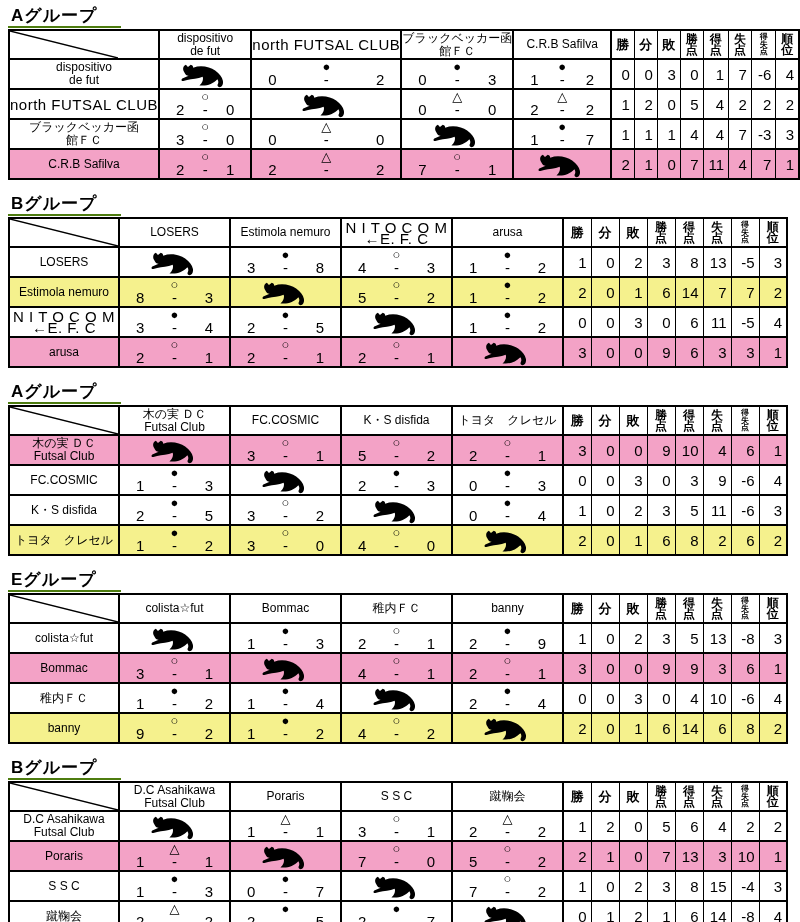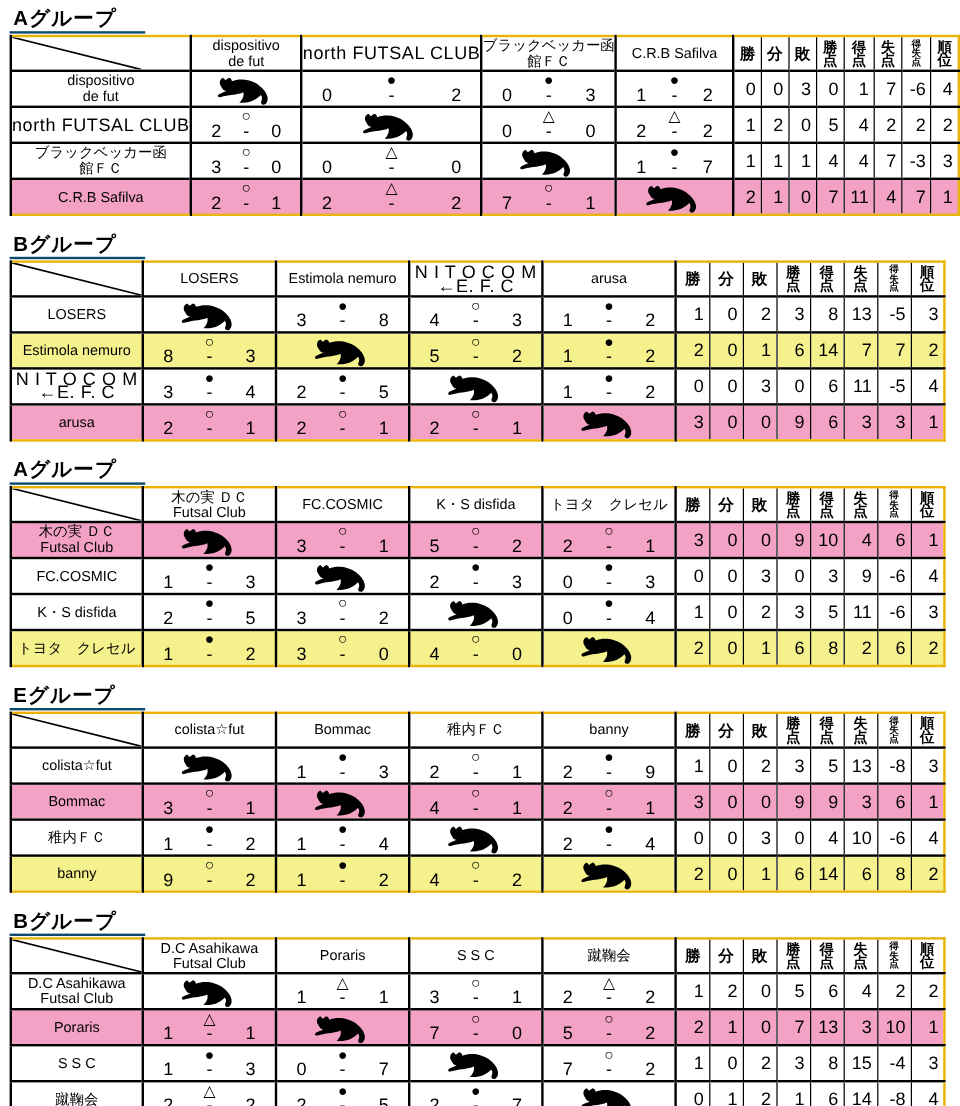--- a/index.html
+++ b/index.html
@@ -5,23 +5,23 @@
   html,body{margin:0;padding:0;}
   body{
     width:800px;height:922px;box-sizing:border-box;overflow:hidden;
     background:#ffffff;color:#000;
     font-family:"Liberation Sans","DejaVu Sans",sans-serif;
   }
   .page{padding:6px 0 0 8px;}
   .group{margin-bottom:14px;}
   .group-title{
     display:inline-block;font-size:17px;font-weight:bold;line-height:19px;
-    letter-spacing:1px;border-bottom:2px solid #0c4a6e;padding:0 24px 1px 3px;
+    letter-spacing:1px;border-bottom:2px solid #4d7c0f;padding:0 24px 1px 3px;
   }
-  table.grid{border-collapse:collapse;table-layout:fixed;border:2px solid #eab308;margin-top:1px;}
+  table.grid{border-collapse:collapse;table-layout:fixed;border:2px solid #000000;margin-top:1px;}
   col.c-name{width:110px;}
   col.c-match{width:111px;}
   col.c-stat{width:28px;}
   thead tr{height:29px;}
   tbody tr{height:30px;}
   th,td{
     border:1px solid #000;padding:0;text-align:center;vertical-align:middle;
     font-weight:normal;overflow:hidden;
   }
   tbody td{border-top-width:2px;}

